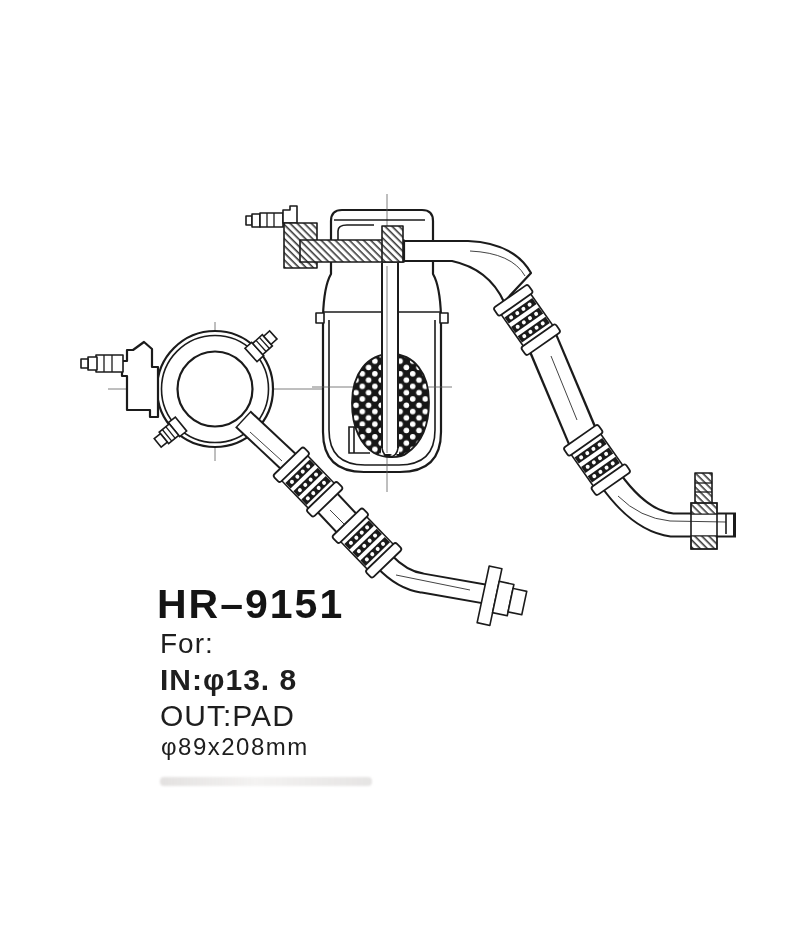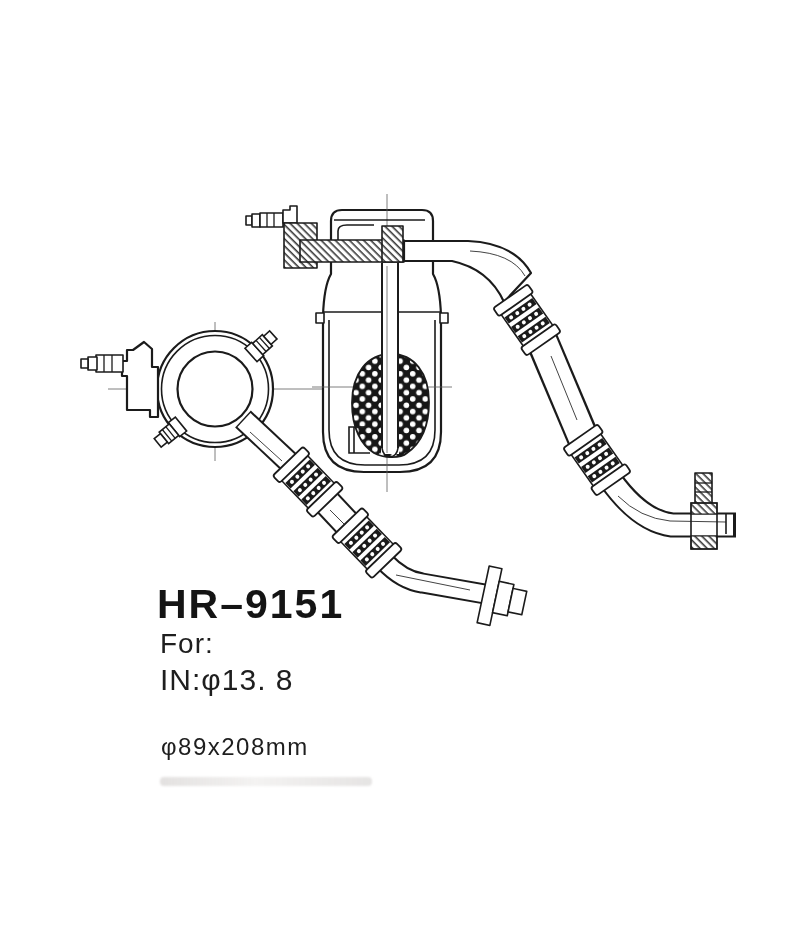--- a/index.html
+++ b/index.html
@@ -20,21 +20,21 @@
   .hat{fill:url(#hatch);stroke:#1b1b1b;stroke-width:1.6;stroke-linejoin:round;}
   .hatn{fill:url(#hatch);stroke:#1b1b1b;stroke-width:1;}
   .hoseB{fill:none;stroke:#1b1b1b;stroke-linecap:butt;}
   .hoseW{fill:none;stroke:#fff;stroke-linecap:butt;}
   .wf{fill:#fff;stroke:none;}
 
   
   .spec{position:absolute;color:#1e1e1e;line-height:1;white-space:pre;}
   #part-number{left:157px;top:560px;font-size:41px;font-weight:bold;letter-spacing:2px;color:#141414;}
   #for-label{left:160px;top:606px;font-size:28px;letter-spacing:1px;}
-  #inlet-spec{left:160px;top:641px;font-size:30px;letter-spacing:1px;}
+  #inlet-spec{left:160px;top:641px;font-size:30px;letter-spacing:1px;font-weight:bold;}
   #outlet-spec{left:160px;top:677px;font-size:30px;letter-spacing:1px;}
   #dimension-spec{left:161px;top:711px;font-size:24px;letter-spacing:1.5px;}
   #print-ghost{position:absolute;left:160px;top:753px;width:212px;height:9px;border-radius:4px;
     background:linear-gradient(90deg,rgba(155,148,145,.28),rgba(185,178,172,.16) 45%,rgba(150,143,140,.24));
     filter:blur(1.3px);}
 </style>
 </head>
 <body>
 
 <div id="stage">
@@ -189,16 +189,17 @@
     </g>
 
     <use href="#crimp" transform="translate(527,296) rotate(55)"></use>
     <use href="#crimp" transform="translate(597,436) rotate(55)"></use>
   </g>
 </svg>
 
 <div class="spec" id="part-number">HR–9151</div>
 <div class="spec" id="for-label">For:</div>
 <div class="spec" id="inlet-spec">IN:φ13. 8</div>
+<div class="spec" id="outlet-spec">OUT:PAD</div>
 <div class="spec" id="dimension-spec">φ89x208mm</div>
 <div id="print-ghost"></div>
 
 </div>
 
 </body></html>

